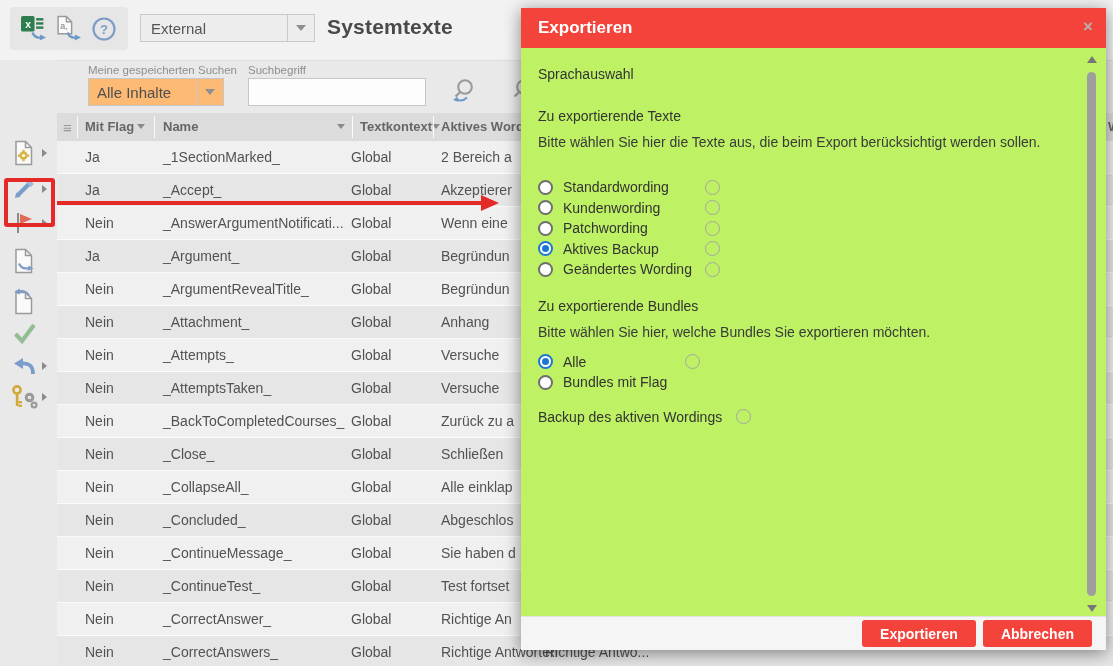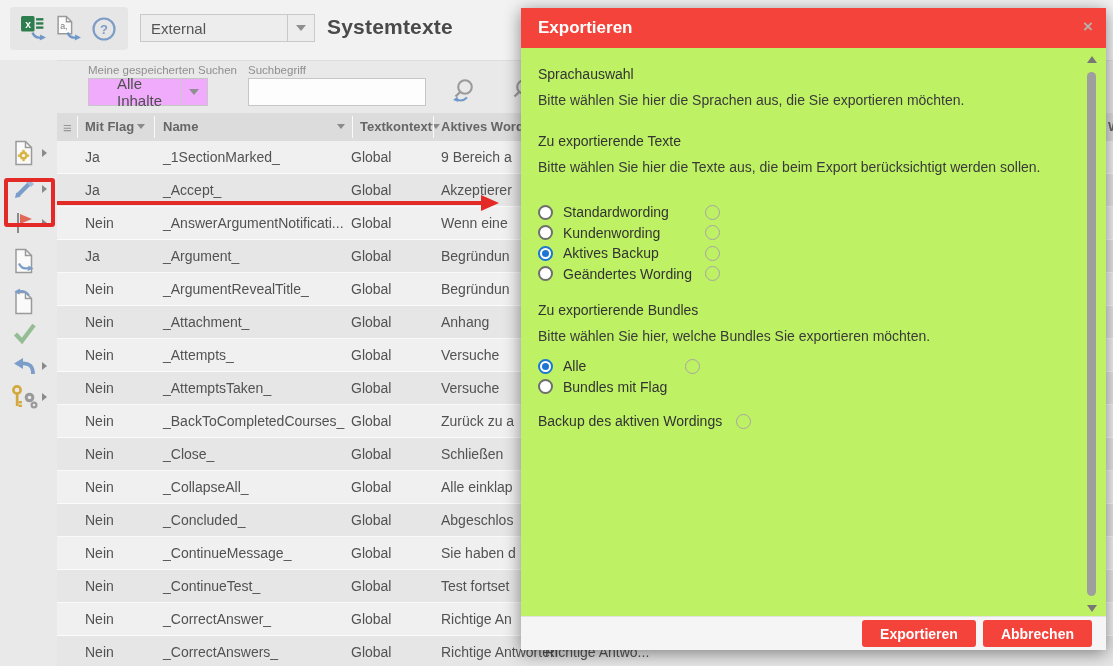--- a/index.html
+++ b/index.html
@@ -15,21 +15,21 @@
   .dd-external { left:140px; top:14px; width:175px; height:28px; font-size:15px; }
   .dd-text { flex:1; padding-left:10px; }
   .dd-arrowbox { width:27px; height:100%; border-left:1px solid #c9c9c9; display:flex; align-items:center; justify-content:center; }
   .tri-down { width:0; height:0; border-left:5px solid transparent; border-right:5px solid transparent; border-top:6px solid #8f8f8f; }
   .page-title { position:absolute; left:327px; top:15px; font-size:21px; font-weight:bold; color:#4a4a4a; letter-spacing:.2px; }
 
   
   .filterbar { position:absolute; left:0; top:60px; width:1113px; height:53px; background:#e9e9e9; border-top:1px solid #dedede; }
   .flabel { position:absolute; top:3px; font-size:11.5px; color:#8f8f8f; }
   .lbl-saved { left:88px; } .lbl-such { left:248px; }
-  .dd-saved { left:88px; top:17px; width:120px; height:28px; font-size:15px; background:#f0abfc; border-color:#c6c6c6;padding-left:20px; }
+  .dd-saved { left:88px; top:17px; width:136px; height:28px; font-size:15px; background:#fdba74; border-color:#c6c6c6; }
   .dd-saved .dd-text { padding-left:8px; color:#4f4f4f; }
   .search-input { position:absolute; left:248px; top:17px; width:178px; height:28px; background:#fdfdfd; border:1px solid #c6c6c6; font-size:14px; padding:0 8px; color:#444; font-family:"Liberation Sans",sans-serif; }
   .ic-searchreset { position:absolute; left:448px; top:15px; }
   .ic-search2 { position:absolute; left:507px; top:15px; }
 
   
   .sidebar { position:absolute; left:0; top:60px; width:57px; height:606px; background:#e9e9e9; }
   .side-item { position:absolute; left:9px; width:30px; height:30px; display:flex; align-items:center; justify-content:center; }
   .exp { position:absolute; left:42px; width:0; height:0; border-top:4px solid transparent; border-bottom:4px solid transparent; border-left:5px solid #8a8a8a; }
 
@@ -245,21 +245,21 @@
       <span class="hsep s1"></span>
         <span class="hsep s2"></span>
         <span class="hsep s3"></span>
         <span class="hsep s4"></span>
     </div>
     <div class="tbody" id="table-body">
         <div class="trow">
           <span class="c-flag">Ja</span>
           <span class="c-name">_1SectionMarked_</span>
           <span class="c-ctx">Global</span>
-          <span class="c-word">9 Bereich a</span>
+          <span class="c-word">2 Bereich a</span>
         </div>
         <div class="trow alt">
           <span class="c-flag">Ja</span>
           <span class="c-name">_Accept_</span>
           <span class="c-ctx">Global</span>
           <span class="c-word">Akzeptierer</span>
         </div>
         <div class="trow">
           <span class="c-flag">Nein</span>
           <span class="c-name">_AnswerArgumentNotificati...</span>
@@ -353,38 +353,42 @@
   <div class="anno-head"></div>
 
   <div class="modal">
     <div class="m-header">
       <span class="m-title">Exportieren</span>
       <span class="m-close">×</span>
     </div>
 
     <div class="m-body">
       <div class="sec-h">Sprachauswahl</div>
-      <div class="sec-p">Bitte wählen Sie hier die Sprachen aus, die Sie exportieren möchten.</div>
 
       <div class="gap-mid"></div>
       <div class="sec-h">Zu exportierende Texte</div>
       <div class="sec-p">Bitte wählen Sie hier die Texte aus, die beim Export berücksichtigt werden sollen.</div>
       <div class="gap-sm"></div>
       <div class="optrows" id="texts-options">
           <div class="optrow rrow">
             <span class="radio"></span>
             <span class="rlabel w140">Standardwording</span>
             <span class="info-icon"></span>
           </div>
           <div class="optrow rrow">
             <span class="radio"></span>
             <span class="rlabel w140">Kundenwording</span>
             <span class="info-icon"></span>
           </div>
           <div class="optrow rrow">
+            <span class="radio"></span>
+            <span class="rlabel w140">Patchwording</span>
+            <span class="info-icon"></span>
+          </div>
+          <div class="optrow rrow">
             <span class="radio sel"></span>
             <span class="rlabel w140">Aktives Backup</span>
             <span class="info-icon"></span>
           </div>
           <div class="optrow rrow">
             <span class="radio"></span>
             <span class="rlabel w140">Geändertes Wording</span>
             <span class="info-icon"></span>
           </div>
         </div>

